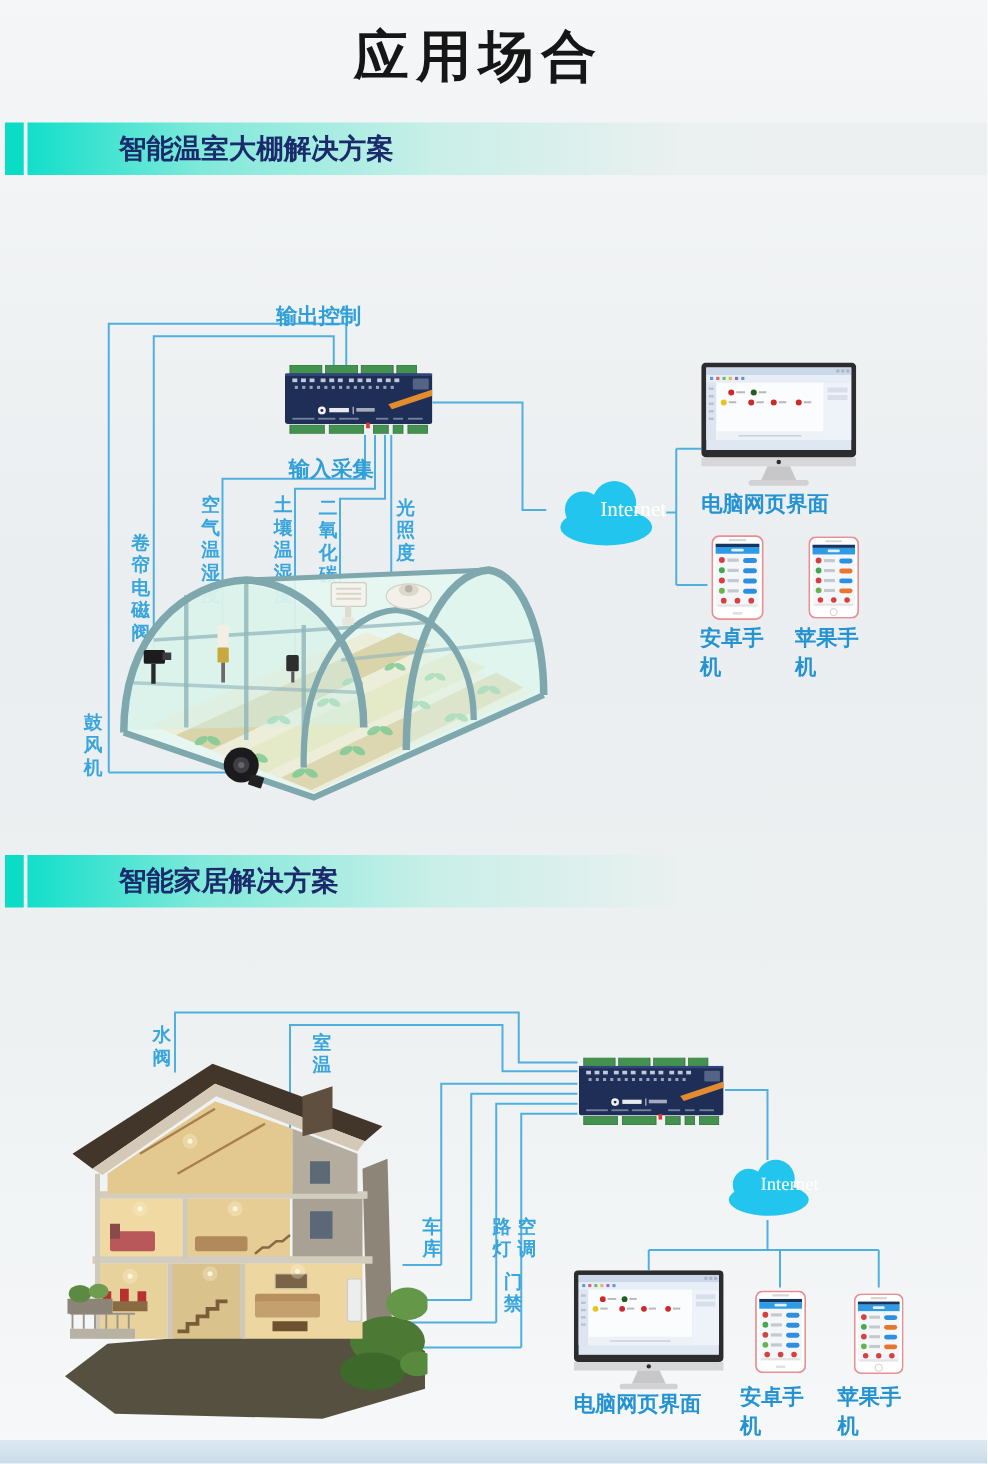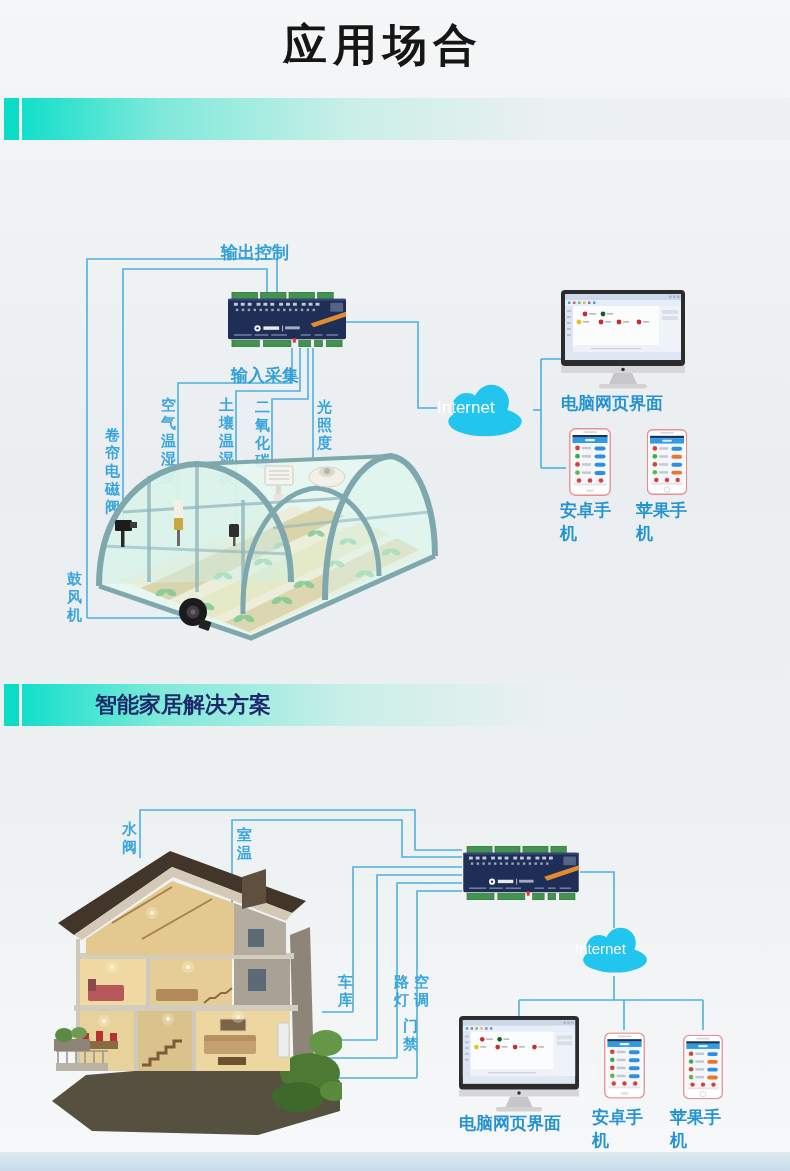--- a/index.html
+++ b/index.html
@@ -13,21 +13,21 @@
   .bar-accent{position:absolute;left:4px;top:0;width:15px;height:42px;background:#0bdcc6;}
   .bar-grad{position:absolute;left:22px;top:0;right:0;height:42px;
         background:linear-gradient(90deg,#12dfca 0%,#7fe9da 18%,#c8efe8 42%,#ebf0f0 68%,#edf0f1 100%);}
   .bar-text{position:absolute;left:95px;top:0;height:42px;line-height:42px;
         font-size:22px;font-weight:bold;color:#1b2a6b;}
   .para{position:absolute;left:95px;width:622px;font-size:17px;line-height:28px;color:#3b3b3b;}
   .hlabel{position:absolute;font-size:17px;font-weight:bold;color:#2f9fd8;white-space:nowrap;}
   .vlabel{position:absolute;width:17px;font-size:15px;font-weight:bold;color:#38a5dc;
         line-height:18px;word-break:break-all;text-align:center;}
   .dev-label{position:absolute;font-size:17px;font-weight:bold;color:#2593d2;text-align:left;}
-  .cloud-text{position:absolute;color:#ffffff;font-weight:normal;text-align:left;}
+  .cloud-text{position:absolute;color:#ffffff;font-weight:normal;text-align:right;font-family:Liberation Serif, serif;}
   .lines{position:absolute;pointer-events:none;}
   .bottom-band{position:absolute;left:0;top:1152px;width:790px;height:19px;
         background:linear-gradient(180deg,#dde9f1,#c9dcea);}
   svg{display:block;}
 </style>
 </head>
 <body>
 
 <svg width="0" height="0" style="position:absolute" aria-hidden="true">
   <defs>
@@ -222,20 +222,21 @@
   </defs>
 </svg>
 
 <div class="page">
 
   <div class="page-title">应用场合</div>
 
   <div class="section-bar" style="top:98px;">
     <div class="bar-accent"></div>
     <div class="bar-grad"></div>
+    <div class="bar-text">智能温室大棚解决方案</div>
   </div>
 
 
   <div class="abs" style="left:0;top:240px;width:790px;height:420px;">
 
     <svg class="lines" style="left:0;top:0;" width="790" height="420" viewBox="0 0 790 420">
       <g fill="none" stroke="#4fb0e0" stroke-width="1.6">
         <path d="M87,378 L87,19 L277,19 L277,53"></path>
         <path d="M87,378 L183,378"></path>
         <path d="M123,287 L123,29 L267,29 L267,53"></path>
@@ -439,21 +440,21 @@
         <circle cx="60" cy="124" r="6"></circle>
           <circle cx="136" cy="124" r="6"></circle>
           <circle cx="52" cy="178" r="6"></circle>
         <circle cx="116" cy="176" r="6"></circle>
           <circle cx="186" cy="174" r="6"></circle>
           <circle cx="100" cy="70" r="6"></circle>
       </g>
     </svg>
 
     <div class="vlabel" style="left:121px;top:20px;">水阀</div>
-    <div class="vlabel" style="left:236px;top:26px;text-align:center;">室温</div>
+    <div class="vlabel" style="left:249px;top:26px;text-align:center;">室温</div>
     <div class="vlabel" style="left:337px;top:173px;">车库</div>
     <div class="vlabel" style="left:361px;top:173px;margin-left:32px;">路灯</div>
     <div class="vlabel" style="left:382px;top:173px;margin-left:31px;">空调</div>
     <div class="vlabel" style="left:402px;top:173px;margin-top:44px;">门禁</div>
 
     <svg class="abs" style="left:462px;top:46px;" width="118" height="54" viewBox="0 0 120 56">
         <use href="#sym-ctrl"></use>
       </svg>
 
     <svg class="abs" style="left:575px;top:126px;" width="80" height="50" viewBox="0 0 100 62">

